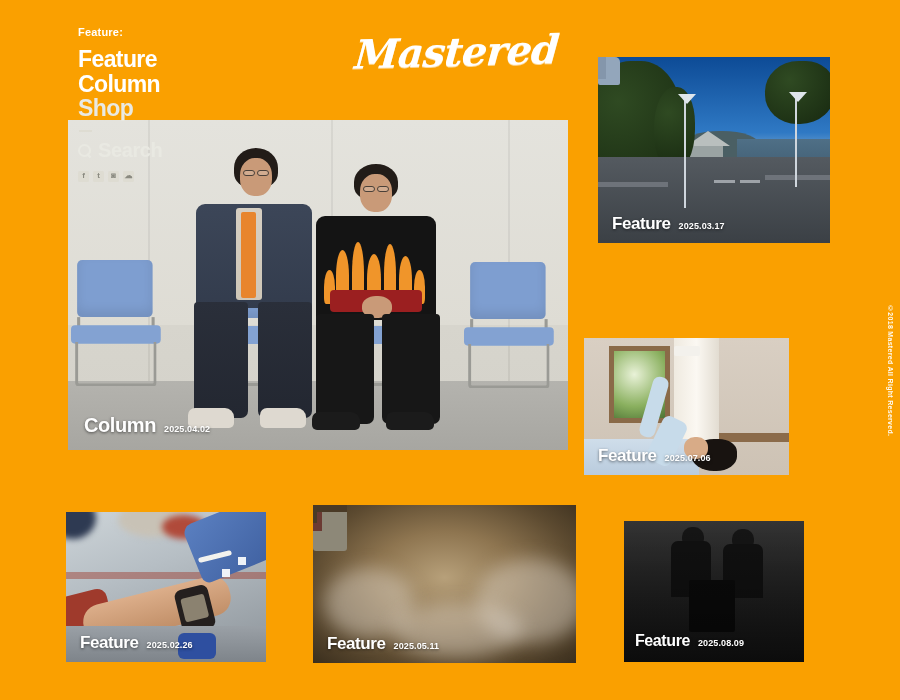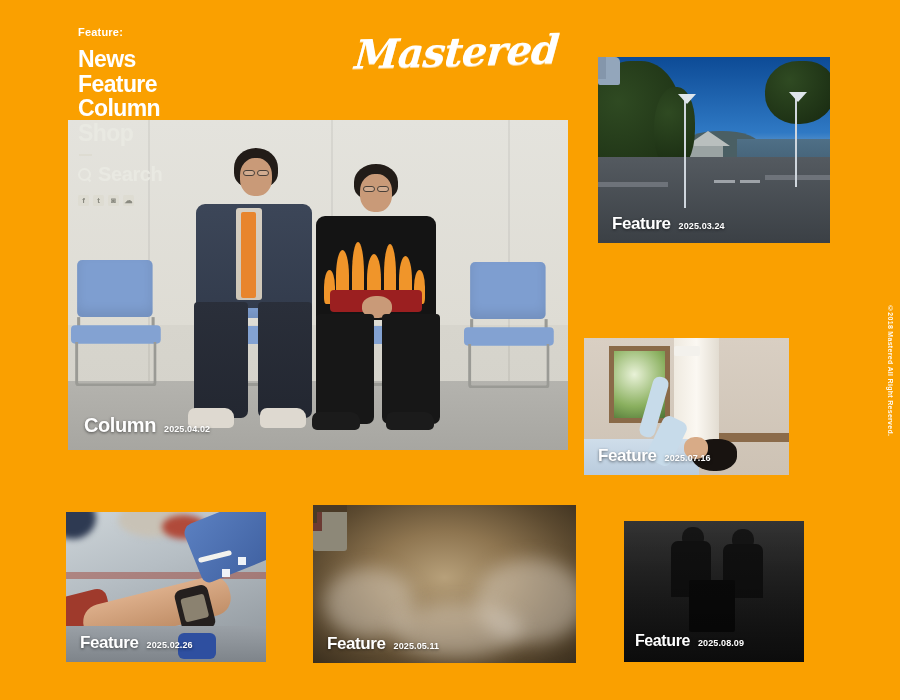--- a/index.html
+++ b/index.html
@@ -253,21 +253,20 @@
 </style>
 </head>
 <body style="background: rgb(250, 160, 0);">
 
 <div class="page">
 
   <div class="logo">Mastered</div>
 
   <nav class="nav">
     <div class="nav-category">Feature:</div>
-    <a class="nav-item">News</a>
     <a class="nav-item">Feature</a>
     <a class="nav-item">Column</a>
     <a class="nav-item on-photo">Shop</a>
     <div class="nav-divider"></div>
     <div class="nav-search">
       <span class="search-glyph"></span>
       <span>Search</span>
     </div>
     <div class="socials">
       <span class="soc">f</span>
@@ -372,42 +371,42 @@
       <div class="lamp-head" style="left:82.5%; top:19%;"></div>
       <div class="walker">
         <div class="h" style="left:52.5%; top:40%; width:13px; height:14px;"></div>
         <div class="b" style="left:50%; top:46%; width:22px; height:28px;"></div>
         <div class="l" style="left:51%; top:60%; width:8px; height:22px;"></div>
         <div class="l" style="left:58%; top:60%; width:8px; height:22px;"></div>
       </div>
     </div>
     <div class="caption">
       <span class="cap-cat">Feature</span>
-      <span class="cap-date">2025.03.24</span>
+      <span class="cap-date">2025.03.17</span>
     </div>
   </article>
 
   <article class="card" id="card-window">
     <div class="photo">
       <div class="room-wall"></div>
       <div class="win-frame">
           <div class="win-glass"></div>
         </div>
       <div class="curtain"></div>
       <div class="baseboard"></div>
       <div class="bed"></div>
       <div class="arm" style="left:30%; top:28%; width:16px; height:62px; transform:rotate(16deg);"></div>
       <div class="arm" style="left:34%; top:58%; width:26px; height:48px; transform:rotate(26deg);"></div>
       <div class="hair2" style="left:52%; top:74%; width:46px; height:32px;"></div>
       <div class="face2" style="left:49%; top:72%; width:24px; height:22px;"></div>
       <div style="position:absolute; left:44%; top:6%; width:26px; height:10px; background:#f3f1ec; border-radius:2px;"></div>
     </div>
     <div class="caption">
       <span class="cap-cat">Feature</span>
-      <span class="cap-date">2025.07.16</span>
+      <span class="cap-date">2025.07.06</span>
     </div>
   </article>
 
   <article class="card" id="card-watch">
     <div class="photo">
       <div class="w-bg"></div>
       <div class="w-blur" style="left:-8%; top:-10%; width:46px; height:42px; background:#2e3a52;"></div>
       <div class="w-blur" style="left:26%; top:-6%; width:70px; height:34px; background:#c8c2b6;"></div>
       <div class="w-blur" style="left:48%; top:2%; width:44px; height:24px; background:#b04a3a;"></div>
       <div style="position:absolute; left:0; top:40%; right:0; height:7px; background:#a0463a; opacity:.5;"></div>

